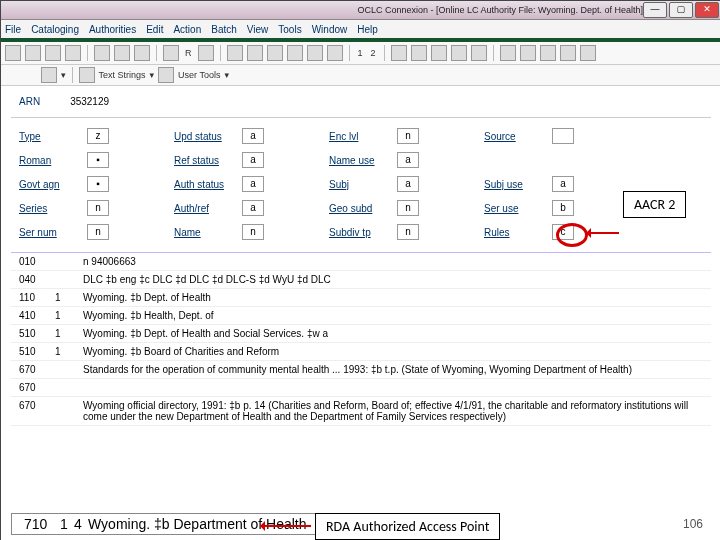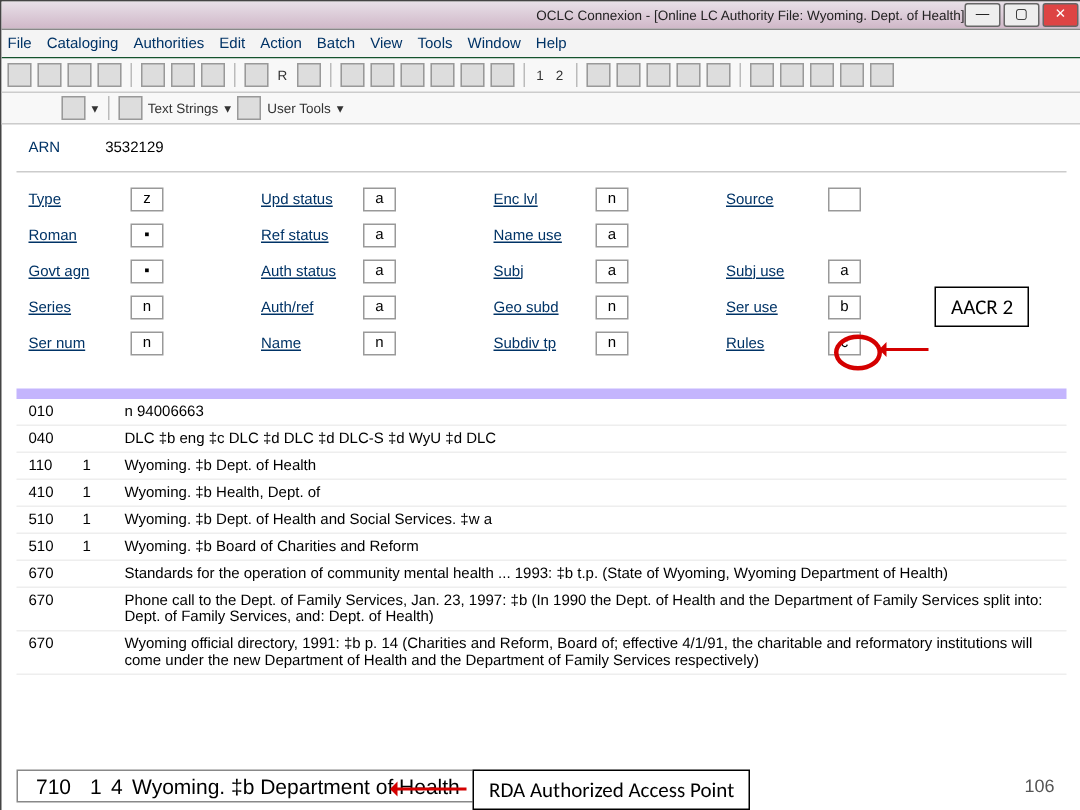--- a/index.html
+++ b/index.html
@@ -2,37 +2,37 @@
 <html><head>
 <meta charset="utf-8">
 <style>
 html,body{margin:0;padding:0;font-family:Tahoma,Arial,sans-serif;font-size:10px;color:#000;background:#fff}
 .window{width:720px;height:540px;position:relative;overflow:hidden;border:1px solid #444}
 .titlebar{height:18px;background:linear-gradient(#e8e0e8,#d0b8c8);border-bottom:1px solid #888;display:flex;align-items:center;justify-content:flex-end;padding:0 2px}
 .titlebar .title{font-size:9px;color:#222;padding-left:4px}
 .winbtns{display:flex;gap:2px}
 .winbtn{width:22px;height:14px;background:#eee;border:1px solid #666;border-radius:2px;font-size:9px;text-align:center;line-height:12px}
 .winbtn.close{background:#d44;color:#fff}
-.menubar{height:18px;background:#f4f4f4;border-bottom:1px solid #14532d;display:flex;align-items:center;padding-left:4px;gap:10px;font-size:10px;color:#003366}
+.menubar{height:18px;background:#f4f4f4;border-bottom:4px solid #14532d;display:flex;align-items:center;padding-left:4px;gap:10px;font-size:10px;color:#003366}
 .menubar span{cursor:default}
 .toolbar{height:22px;background:#f8f8f8;border-bottom:1px solid #ccc;display:flex;align-items:center;padding-left:4px;gap:4px}
 .tb{width:14px;height:14px;background:#ddd;border:1px solid #999;display:inline-block}
 .tbsep{width:1px;height:16px;background:#bbb;display:inline-block;margin:0 2px}
 .tbtxt{font-size:9px;color:#333;padding:0 2px}
 .toolbar2{height:20px;background:#f8f8f8;border-bottom:1px solid #ccc;display:flex;align-items:center;padding-left:40px;gap:4px;font-size:9px;color:#333}
 .content{position:relative;padding:6px 10px 0 10px}
 .arnrow{display:flex;align-items:center;gap:30px;padding:4px 0 10px 8px;font-size:10px}
 .arnrow .lbl{color:#003366;}
 .ffgrid{border-top:1px solid #ccc;padding:6px 0}
 .ffrow{display:flex;padding:4px 8px;gap:0}
 .ffcell{display:flex;align-items:center;width:155px}
 .fflabel{color:#003366;text-decoration:underline;width:68px;font-size:10px}
 .ffval{width:20px;height:14px;border:1px solid #999;background:#fff;text-align:center;font-size:10px;line-height:14px}
 .ffval.empty{background:#fff}
-.marc{border-top:7px solid #c4b5fd;margin-top:12px}
+.marc{border-top:1px solid #c4b5fd;margin-top:2px}
 .marcrow{display:flex;border-bottom:1px solid #eee;padding:3px 0;font-size:10px}
 .tag{width:36px;padding-left:8px}
 .ind{width:14px}
 .fielddata{flex:1;padding-right:8px}
 .redcircle{position:absolute;border:3px solid #d40000;border-radius:50%;width:26px;height:18px}
 .redarrow{position:absolute;height:2px;background:#d40000}
 .redarrow:before{content:"";position:absolute;left:-6px;top:-4px;border:5px solid transparent;border-right-color:#d40000}
 .callout{position:absolute;background:#fff;border:1.5px solid #000;padding:4px 10px;font-size:14px;font-family:Calibri,Arial,sans-serif}
 .bottomrow{position:absolute;left:10px;bottom:6px;display:flex;align-items:flex-start;font-size:14px}
 .bottomrow .tag{width:36px;padding-left:8px}
@@ -253,21 +253,20 @@
       <div class="marcrow">
           <span class="tag">670</span>
           <span class="ind"></span>
           <span class="ind"></span>
           <span class="fielddata">Standards for the operation of community mental health ... 1993: ‡b t.p. (State of Wyoming, Wyoming Department of Health)</span>
         </div>
       <div class="marcrow">
           <span class="tag">670</span>
           <span class="ind"></span>
           <span class="ind"></span>
-          <span class="fielddata">Phone call to the Dept. of Family Services, Jan. 23, 1997: ‡b (In 1990 the Dept. of Health and the Department of Family Services split into: Dept. of Family Services, and: Dept. of Health)</span>
         </div>
       <div class="marcrow">
           <span class="tag">670</span>
           <span class="ind"></span>
           <span class="ind"></span>
           <span class="fielddata">Wyoming official directory, 1991: ‡b p. 14 (Charities and Reform, Board of; effective 4/1/91, the charitable and reformatory institutions will come under the new Department of Health and the Department of Family Services respectively)</span>
         </div>
     </div>
 
   </div>

